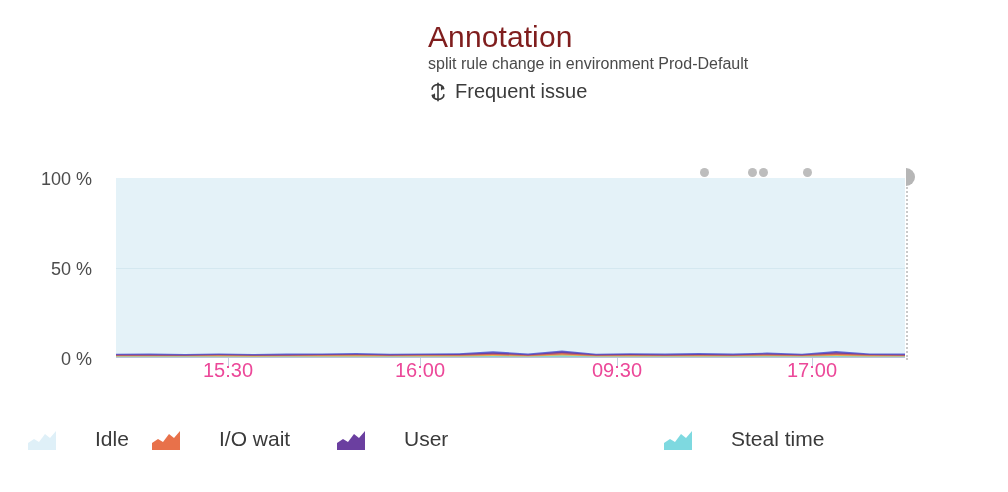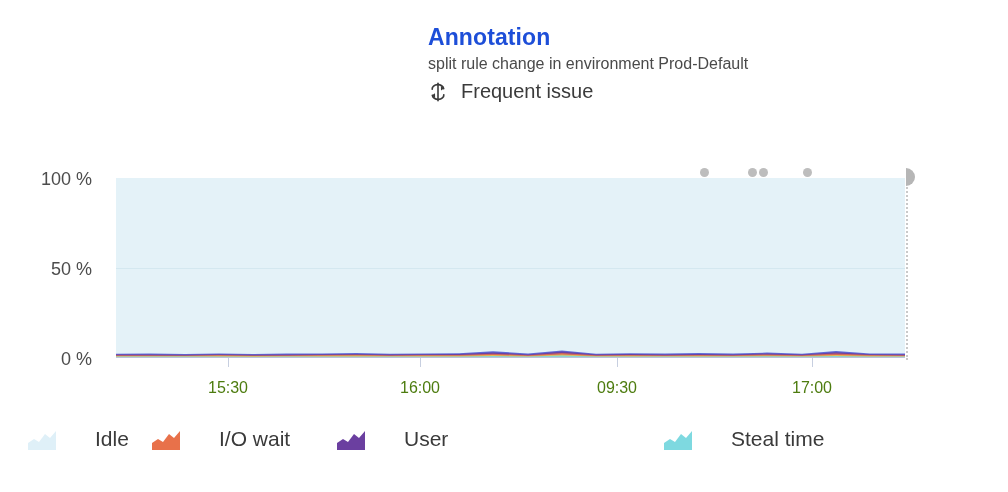--- a/index.html
+++ b/index.html
@@ -17,38 +17,38 @@
   }
 
   
   .header {
     position: absolute;
     left: 428px;
     top: 22px;
     width: 560px;
   }
   .ann-title {
-    font-size: 23px;
+    font-size: 30px;
     line-height: 30px;
-    color: #1d4ed8;
-    font-weight: 700;
+    color: #7f1d1d;
+    font-weight: 400;
     letter-spacing: .1px;
     white-space: nowrap;
   }
   .ann-subtitle {
     font-size: 16px;
     line-height: 24px;
     color: #4a4a4a;
     font-weight: 400;
     white-space: nowrap;
   }
   .ann-badge {
     display: flex;
     align-items: center;
-    gap: 13px;
+    gap: 7px;
     font-size: 20px;
     line-height: 28px;
     color: #3b3b3b;
     white-space: nowrap;
     margin-top: 1px;
   }
   .ann-badge .repeat-icon {
     display: inline-flex;
     width: 20px;
     height: 20px;
@@ -156,24 +156,24 @@
   }
   .x-tick {
     position: absolute;
     top: 0;
     width: 1px;
     height: 9px;
     background: #c7cfe0;
   }
   .x-label {
     position: absolute;
-    top: 20px;
-    font-size: 16px;
+    top: 2px;
+    font-size: 20px;
     line-height: 20px;
-    color: #4d7c0f;
+    color: #ec4899;
     transform: translateX(-50%);
     white-space: nowrap;
   }
 
   
   .legend {
     position: absolute;
     left: 0;
     top: 420px;
     width: 1008px;

